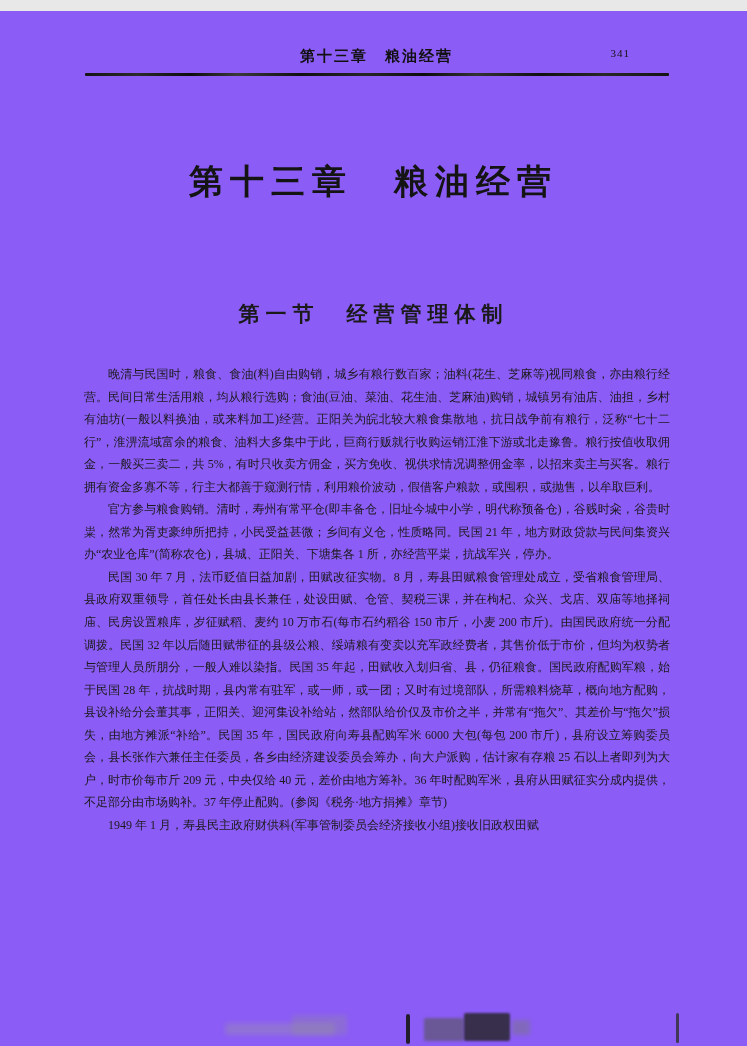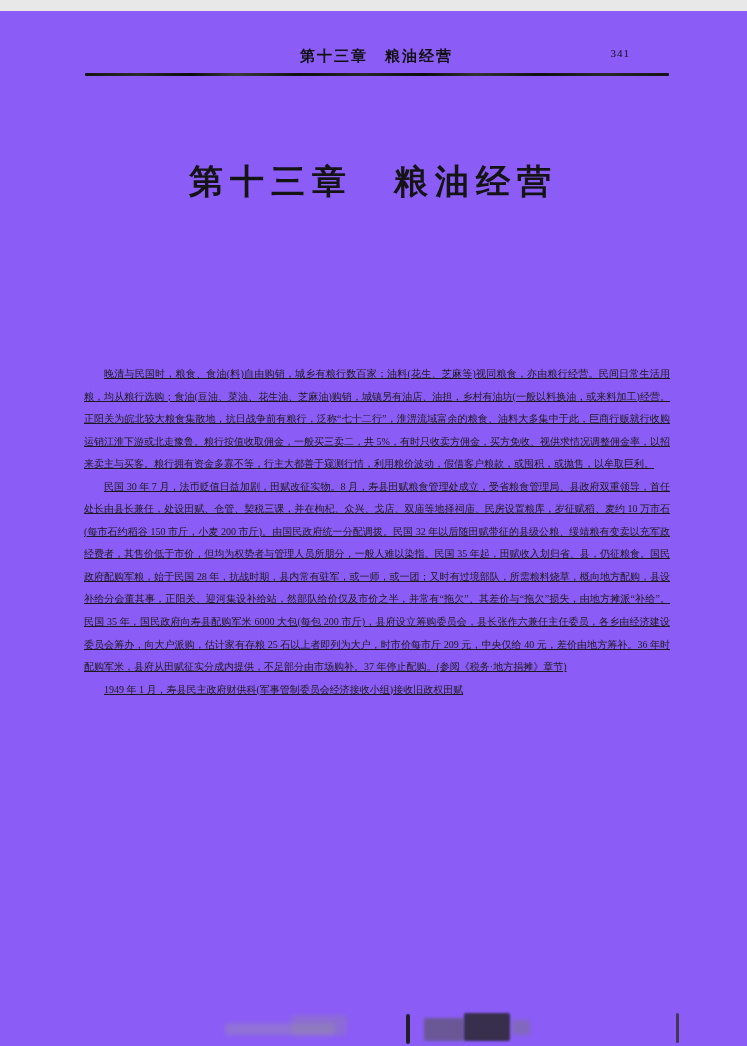--- a/index.html
+++ b/index.html
@@ -86,25 +86,24 @@
   }
 
   
   .body-text {
     position: absolute;
     top: 352px;
     left: 84px;
     width: 586px;
     height: 612px;
     overflow: hidden;
-    font-size: 10px;
+    font-size: 12px;
     line-height: 22.55px;
     text-align: justify;
     color: #1b1b1b;
-    text-decoration: underline;
   }
   .body-text p {
     margin: 0;
     padding: 0;
     text-indent: 2em;
   }
 
   
   .scan-noise { position: absolute; left: 0; top: 0; width: 100%; height: 100%; pointer-events: none; }
   .noise { position: absolute; border-radius: 2px; }
@@ -123,23 +122,25 @@
 
   <header class="running-head">
     <span class="rh-title">第十三章　粮油经营</span>
     <span class="rh-page">341</span>
   </header>
 
   <div class="head-rule"></div>
 
   <h1 class="chapter-title">第十三章　粮油经营</h1>
 
+  <h2 class="section-title">第一节　经营管理体制</h2>
 
   <main class="body-text">
     <p>晚清与民国时，粮食、食油(料)自由购销，城乡有粮行数百家；油料(花生、芝麻等)视同粮食，亦由粮行经营。民间日常生活用粮，均从粮行选购；食油(豆油、菜油、花生油、芝麻油)购销，城镇另有油店、油担，乡村有油坊(一般以料换油，或来料加工)经营。正阳关为皖北较大粮食集散地，抗日战争前有粮行，泛称“七十二行”，淮淠流域富余的粮食、油料大多集中于此，巨商行贩就行收购运销江淮下游或北走豫鲁。粮行按值收取佣金，一般买三卖二，共 5%，有时只收卖方佣金，买方免收、视供求情况调整佣金率，以招来卖主与买客。粮行拥有资金多寡不等，行主大都善于窥测行情，利用粮价波动，假借客户粮款，或囤积，或抛售，以牟取巨利。</p>
+    <p>官方参与粮食购销。清时，寿州有常平仓(即丰备仓，旧址今城中小学，明代称预备仓)，谷贱时籴，谷贵时粜，然常为胥吏豪绅所把持，小民受益甚微；乡间有义仓，性质略同。民国 21 年，地方财政贷款与民间集资兴办“农业仓库”(简称农仓)，县城、正阳关、下塘集各 1 所，亦经营平粜，抗战军兴，停办。</p>
     <p>民国 30 年 7 月，法币贬值日益加剧，田赋改征实物。8 月，寿县田赋粮食管理处成立，受省粮食管理局、县政府双重领导，首任处长由县长兼任，处设田赋、仓管、契税三课，并在枸杞、众兴、戈店、双庙等地择祠庙、民房设置粮库，岁征赋稻、麦约 10 万市石(每市石约稻谷 150 市斤，小麦 200 市斤)。由国民政府统一分配调拨。民国 32 年以后随田赋带征的县级公粮、绥靖粮有变卖以充军政经费者，其售价低于市价，但均为权势者与管理人员所朋分，一般人难以染指。民国 35 年起，田赋收入划归省、县，仍征粮食。国民政府配购军粮，始于民国 28 年，抗战时期，县内常有驻军，或一师，或一团；又时有过境部队，所需粮料烧草，概向地方配购，县设补给分会董其事，正阳关、迎河集设补给站，然部队给价仅及市价之半，并常有“拖欠”、其差价与“拖欠”损失，由地方摊派“补给”。民国 35 年，国民政府向寿县配购军米 6000 大包(每包 200 市斤)，县府设立筹购委员会，县长张作六兼任主任委员，各乡由经济建设委员会筹办，向大户派购，估计家有存粮 25 石以上者即列为大户，时市价每市斤 209 元，中央仅给 40 元，差价由地方筹补。36 年时配购军米，县府从田赋征实分成内提供，不足部分由市场购补。37 年停止配购。(参阅《税务·地方捐摊》章节)</p>
     <p>1949 年 1 月，寿县民主政府财供科(军事管制委员会经济接收小组)接收旧政权田赋</p>
   </main>
 
   <div class="scan-noise">
     <div class="noise n1"></div>
     <div class="noise n2"></div>
     <div class="noise n3"></div>
     <div class="noise n4"></div>
     <div class="noise n5"></div>

